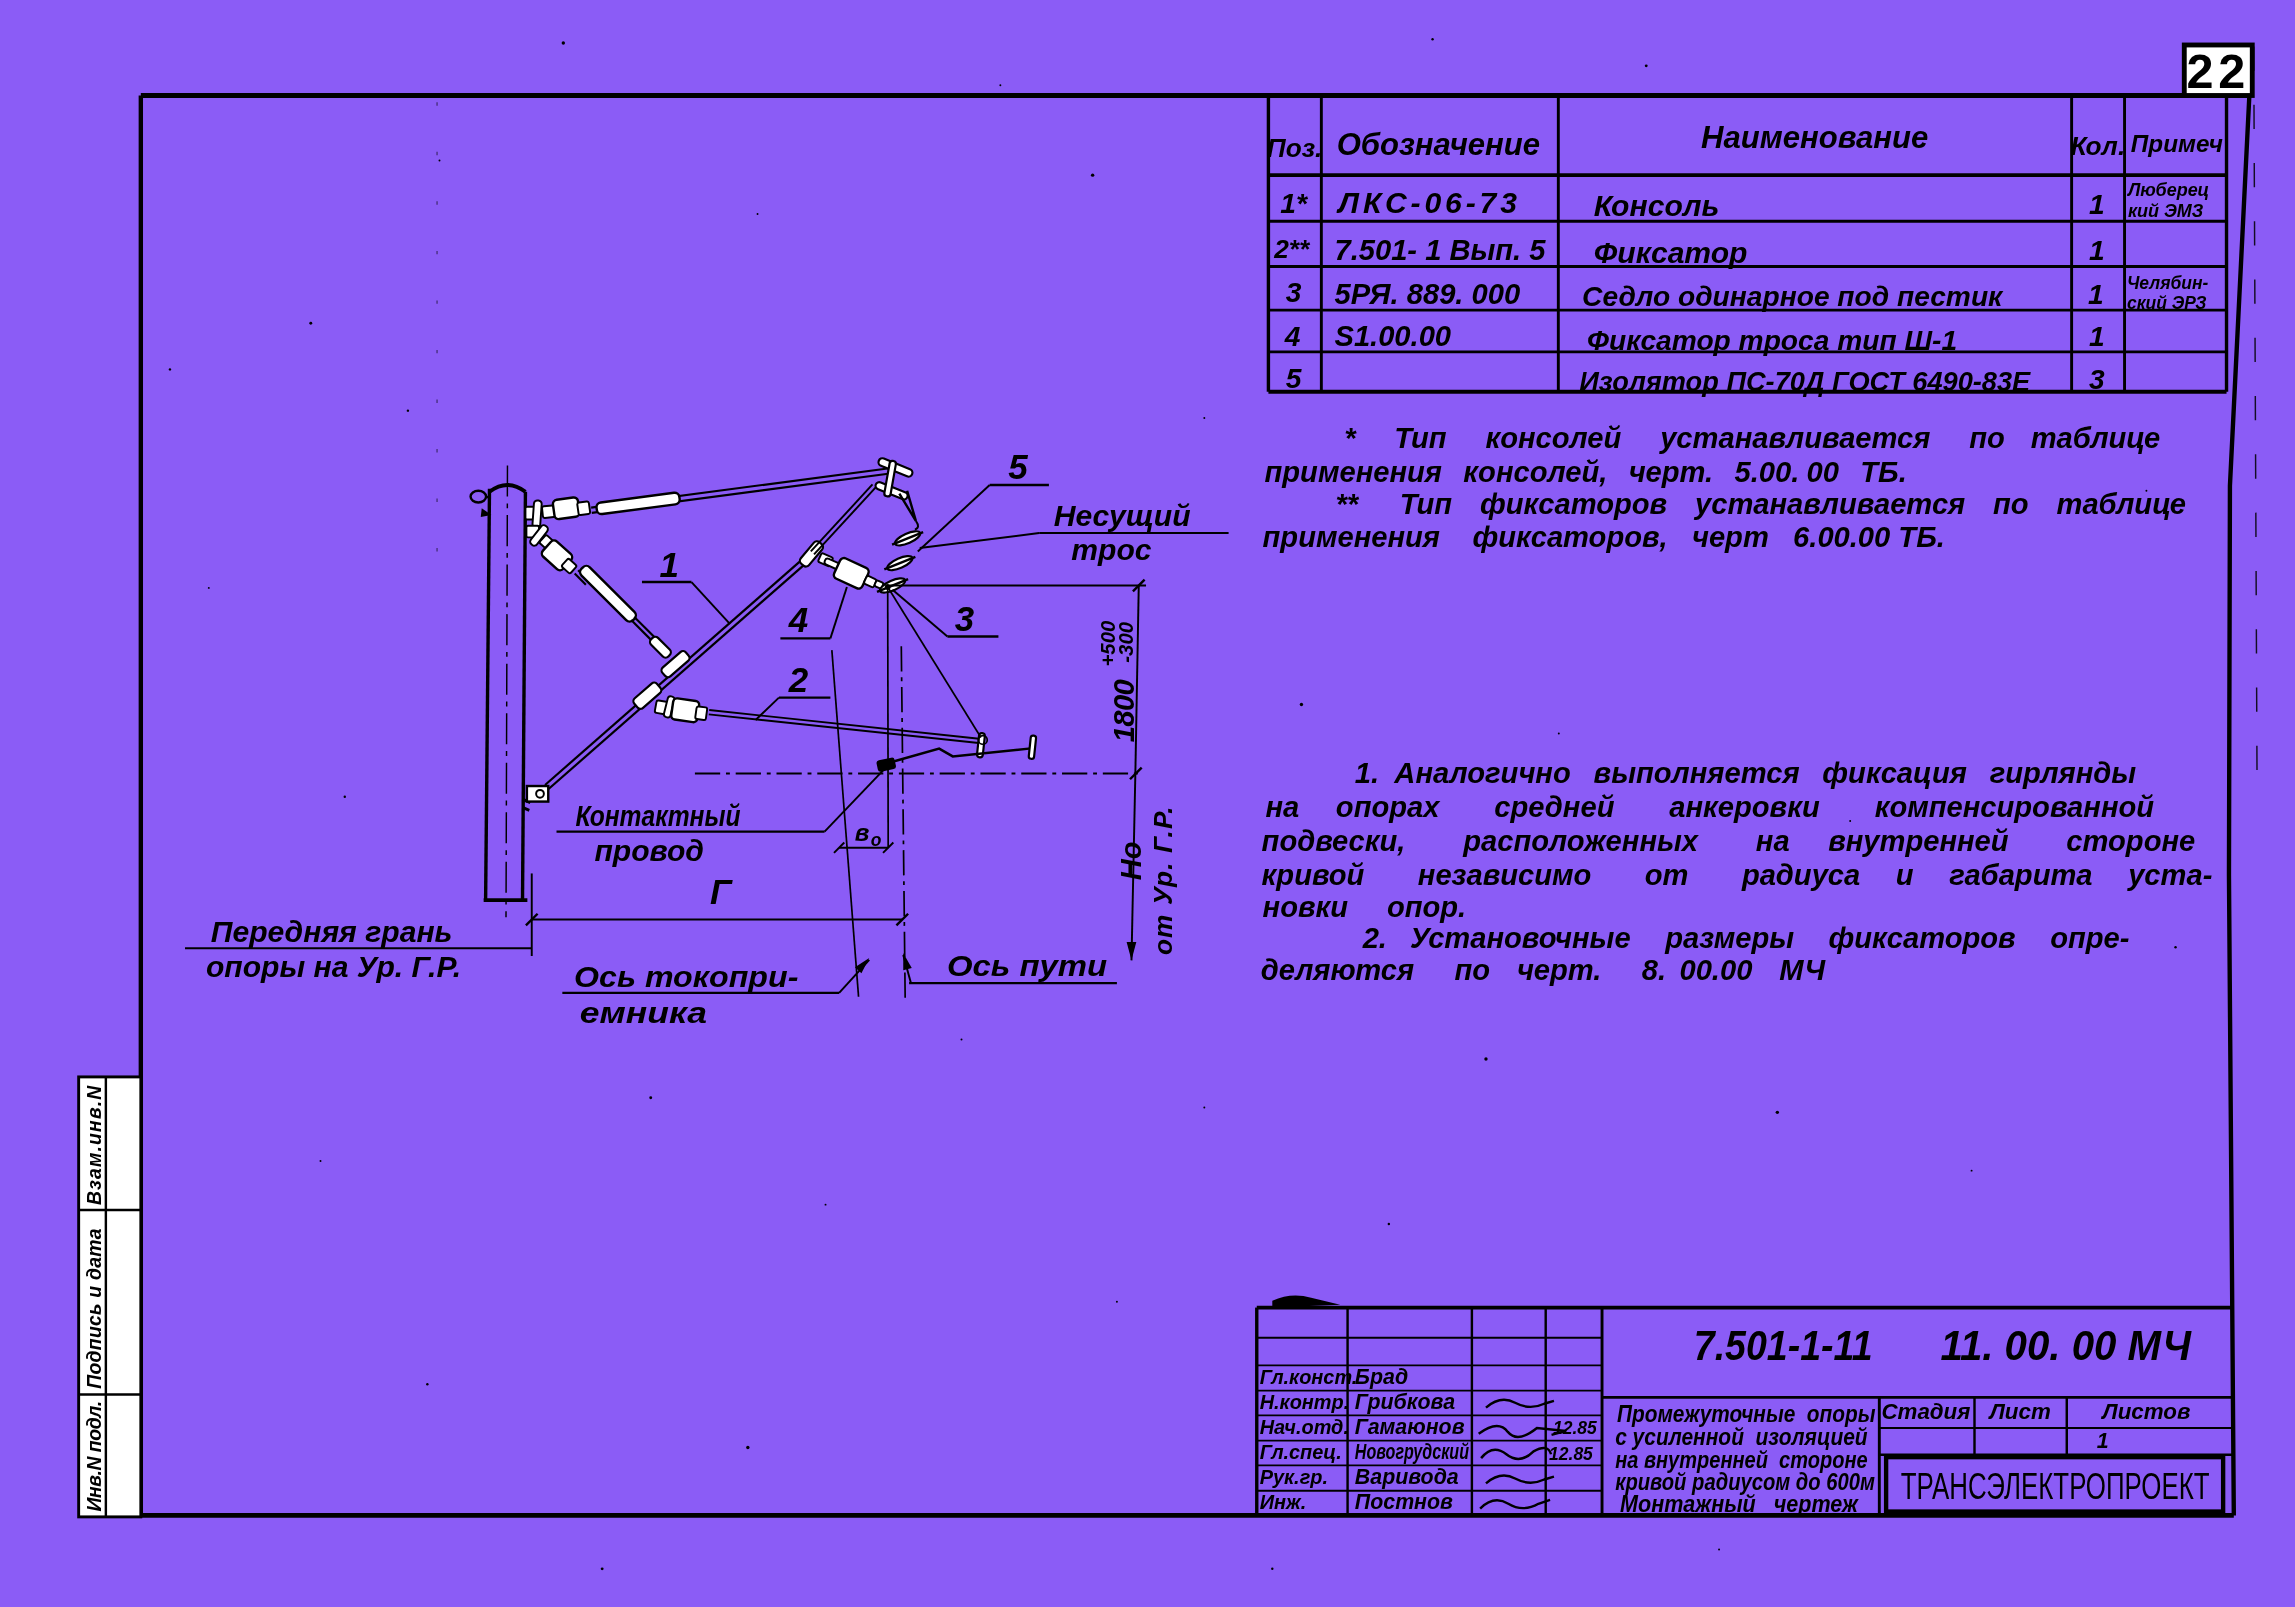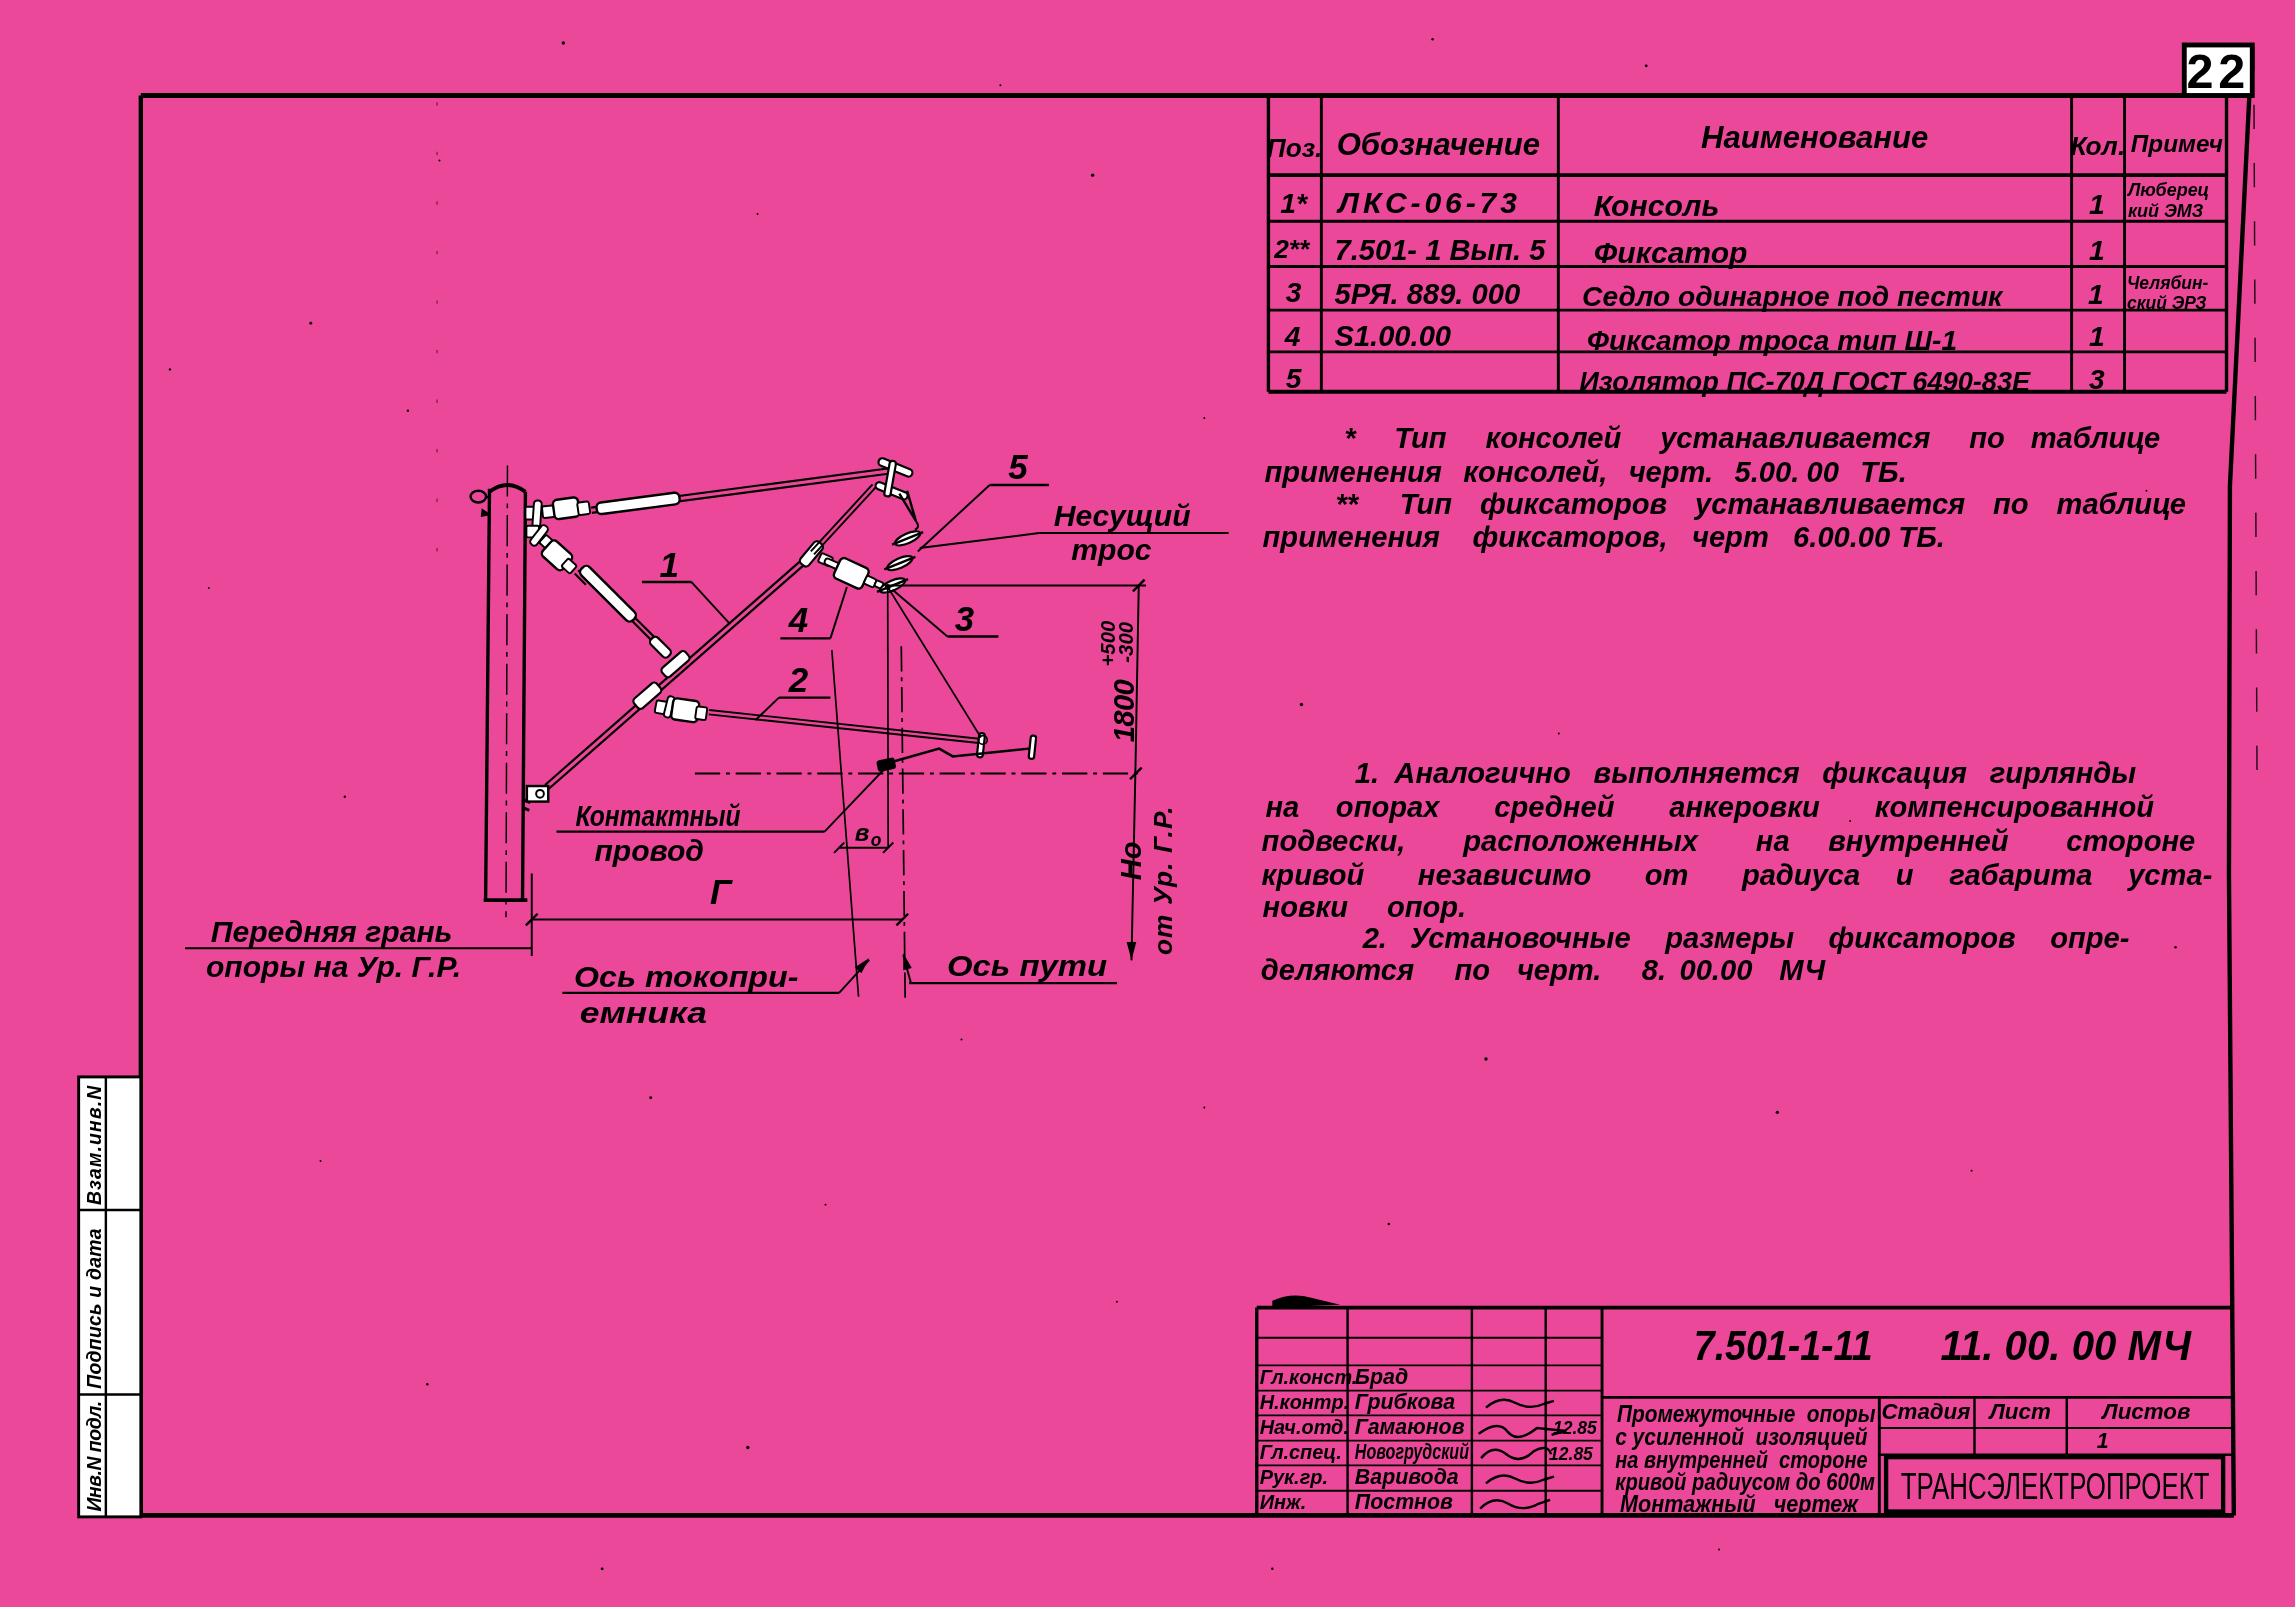--- a/index.html
+++ b/index.html
@@ -1,16 +1,16 @@
 <!DOCTYPE html>
 <html style="font-size:7.8px"><head>
 <meta charset="utf-8">
 <style>
   html,body{margin:0;padding:0;background:#fff;}
-  #sheet{position:relative;width:2295px;height:1608px;background:#ec4899;overflow:hidden;}
+  #sheet{position:relative;width:2295px;height:1608px;background:#8b5cf6;overflow:hidden;}
   svg{position:absolute;left:0;top:0;}
   text{font-family:"Liberation Sans", sans-serif;fill:#000;}
   .hw{font-style:italic;font-weight:bold;}
   .bk{font-weight:bold;}
 </style>
 </head>
 <body>
 <div id="sheet">
 <svg width="2295" height="1608" viewBox="0 0 4726 3310">
 

